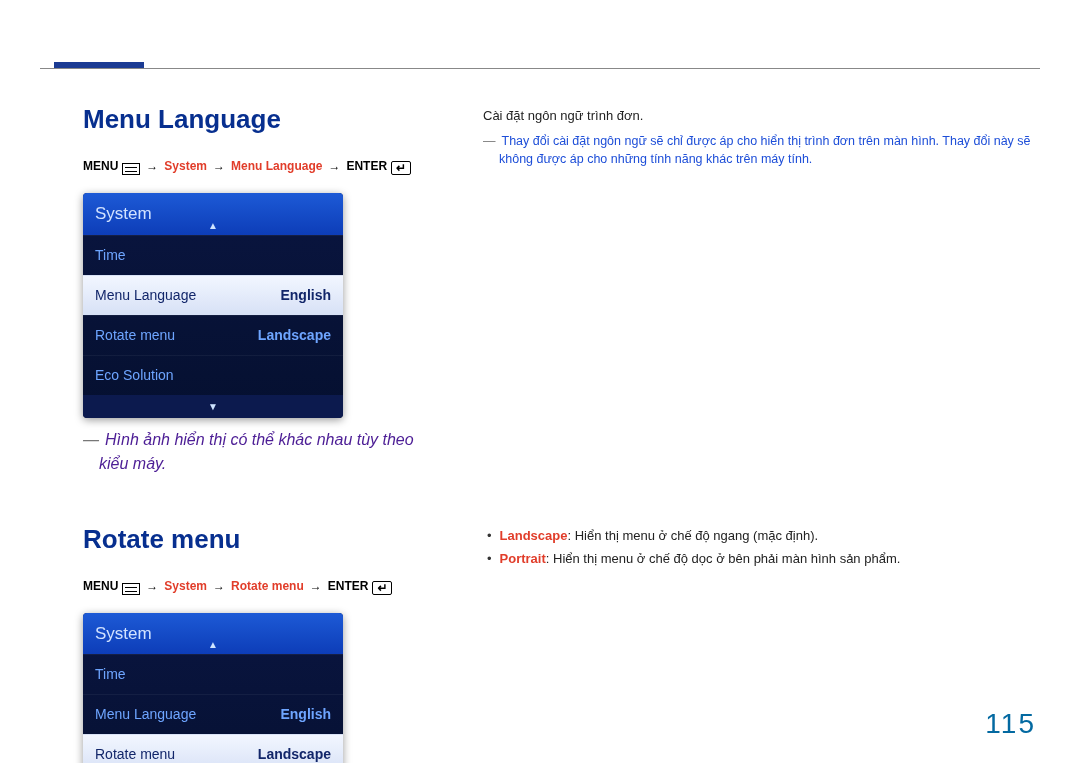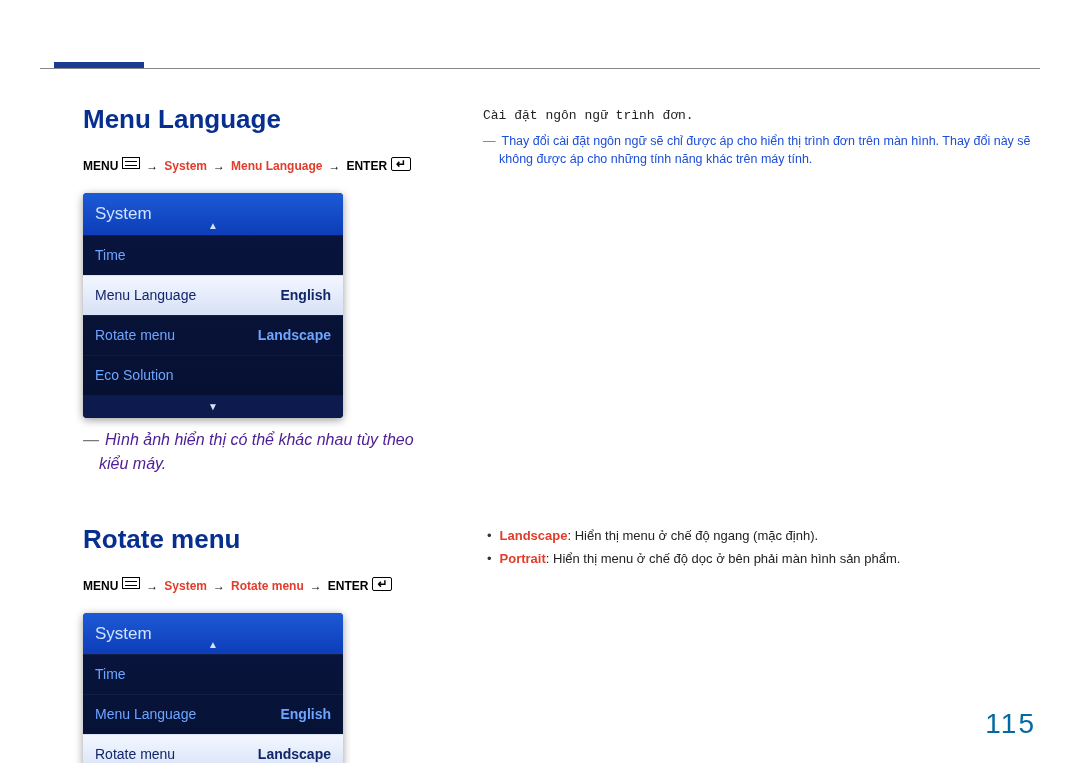--- a/index.html
+++ b/index.html
@@ -54,21 +54,21 @@
     font-size: 26px;
     font-weight: bold;
     margin-bottom: 18px;
   }
   .breadcrumb {
     font-size: 12px;
     font-weight: bold;
     color: #000;
     margin-bottom: 18px;
     display: flex;
-    align-items: flex-start;
+    align-items: flex-end;
     flex-wrap: wrap;
     gap: 4px;
   }
   .breadcrumb .red { color: #e13d2a; font-weight: bold; }
   .breadcrumb .arrow::before { content: "→"; color:#000; font-weight: normal; margin: 0 2px;}
   .icon-menu {
     display:inline-block;
     width:18px;height:12px;
     border:1px solid #000;
     position:relative;
@@ -156,21 +156,21 @@
     text-indent: -16px;
     margin-bottom: 14px;
     font-style: italic;
   }
   .note::before {
     content: "―";
     margin-right:6px;
     color:#777;
   }
 
-  .desc-para { margin-bottom: 6px; font-family: Liberation Mono, monospace; }
+  .desc-para { margin-bottom: 6px; }
   .desc-note {
     font-size: 12.5px;
     color:#1d4ed8;
     padding-left:16px;
     text-indent:-16px;
     margin-bottom:8px;
   }
   .desc-note::before{
     content:"―";
     margin-right:6px;

